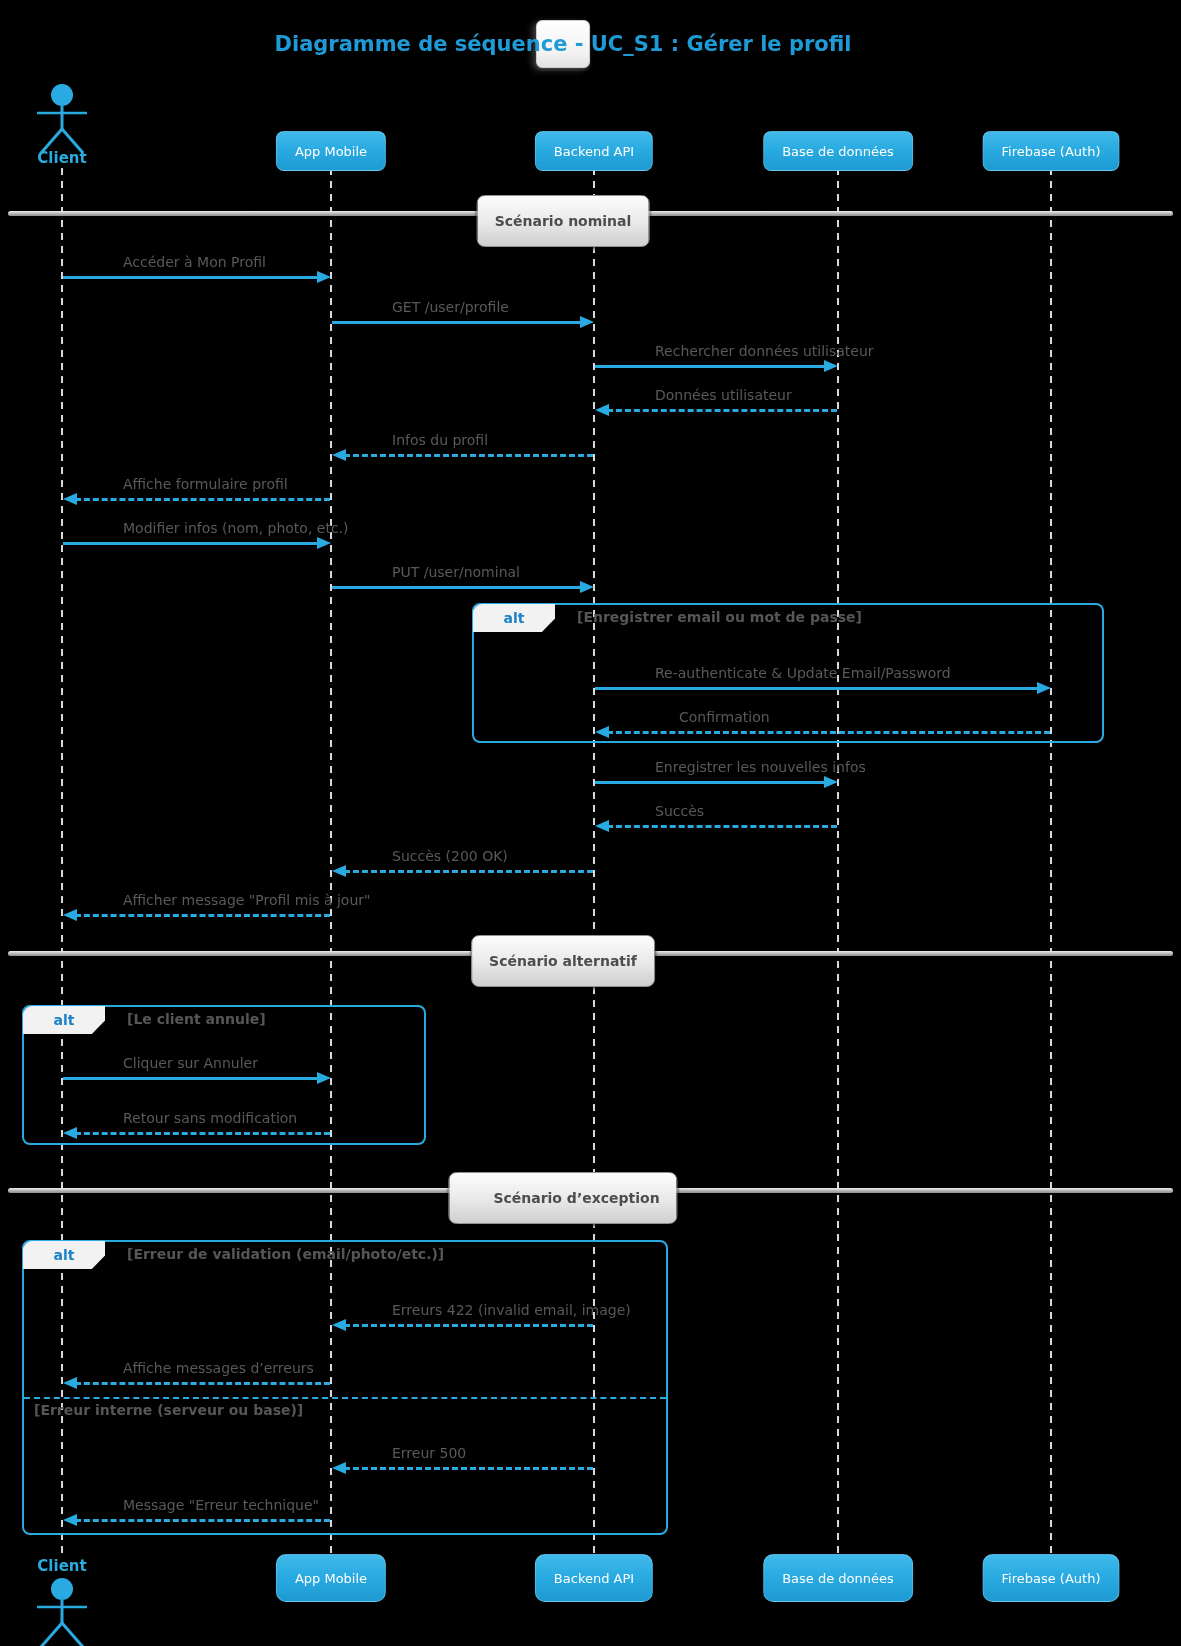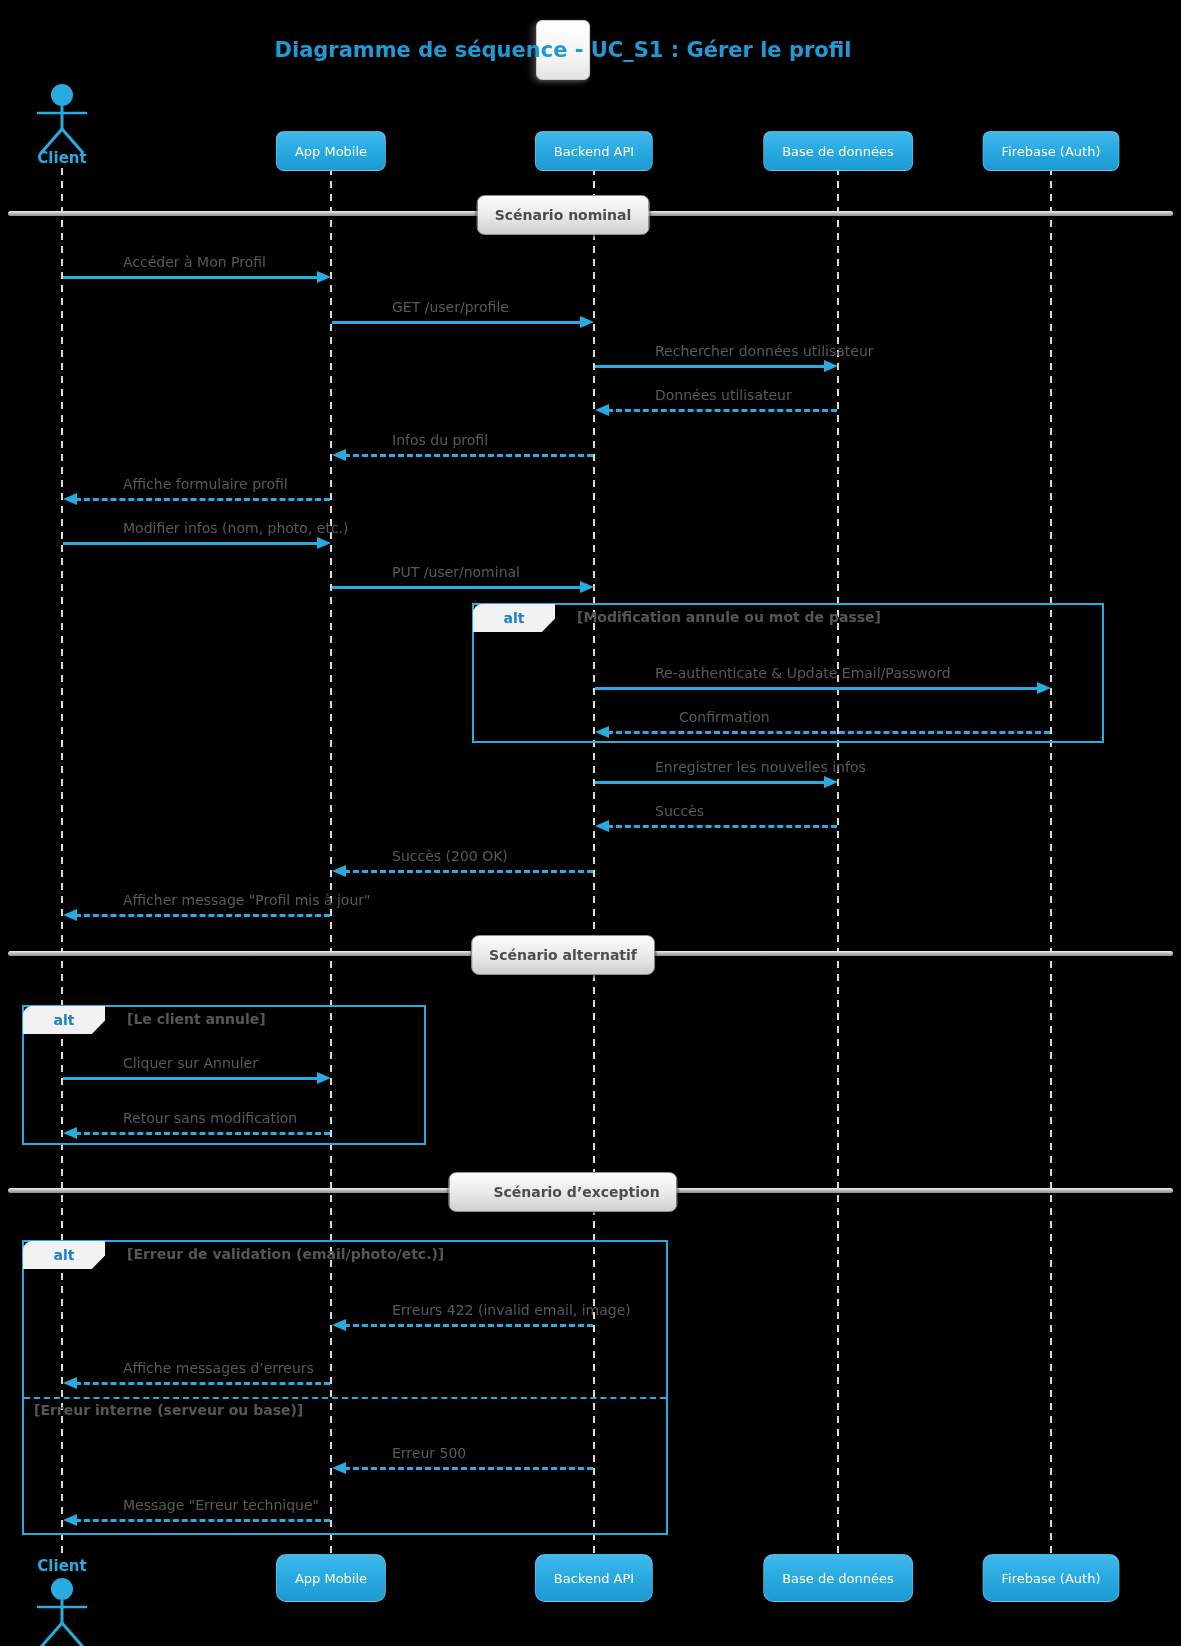--- a/index.html
+++ b/index.html
@@ -2,21 +2,21 @@
 <html><head>
 <meta charset="utf-8">
 <style>
   html, body { margin:0; padding:0; background:#000; }
   body { width:1181px; height:1646px; overflow:hidden;
          font-family:"DejaVu Sans","Liberation Sans",sans-serif; }
   #stage { position:relative; width:1181px; height:1646px; background:#000; overflow:hidden; }
   #stage * { position:absolute; box-sizing:border-box; }
 
   .title-box { left:563px; top:20px; transform:translateX(-50%);
-    height:60px; padding:0 26px; white-space:nowrap;
+    height:48px; padding:0 26px; white-space:nowrap;
     display:flex; align-items:center; justify-content:center;
     background:linear-gradient(180deg,#ffffff 0%,#f2f2f2 70%,#e2e2e2 100%);
     border:1px solid #cccccc; border-radius:6px;
     box-shadow:-4px 2px 6px rgba(120,120,120,0.45), 0 2px 3px rgba(80,80,80,0.5);
     font-size:21px; font-weight:bold; color:#1e9bd6; }
   .title-box span { position:static; }
 
   .lifeline { width:2px; top:168px; bottom:92px;
     background:repeating-linear-gradient(180deg,#d9d9d9 0 7px,transparent 7px 13px); }
 
@@ -27,28 +27,28 @@
     border:1px solid rgba(255,255,255,0.22); }
   .pbox.top { top:131px; height:40px; border-radius:8px; }
   .pbox.bottom { top:1554px; height:48px; border-radius:10px; }
 
   .actor-label { transform:translateX(-50%); color:#29abe2; font-weight:bold;
     font-size:15px; white-space:nowrap; }
 
   .divider-bar { left:8px; width:1165px; height:5px; border-radius:3px;
     background:linear-gradient(180deg,#efefef 0%,#bdbdbd 45%,#8d8d8d 100%);
     box-shadow:0 1px 1px rgba(0,0,0,0.6); }
-  .divider-label { transform:translateX(-50%); height:40px; padding:0 17px;
+  .divider-label { transform:translateX(-50%); height:52px; padding:0 17px;
     display:flex; align-items:center; white-space:nowrap;
     background:linear-gradient(180deg,#fdfdfd 0%,#e8e8e8 55%,#cfcfcf 100%);
     border:1px solid #909090; border-radius:8px;
     box-shadow:0 2px 3px rgba(0,0,0,0.65);
     font-size:14px; font-weight:bold; color:#4d4d4d; }
 
-  .frame { border:2px solid #29abe2; border-radius:0; background:transparent; }
+  .frame { border:2px solid #29abe2; border-radius:8px; background:transparent; }
   .frame-tab { left:-1px; top:-1px; width:82px; height:28px;
     background:#f2f2f2; border-radius:9px 0 0 0;
     clip-path:polygon(0 0,100% 0,100% 52%,84% 100%,0 100%);
     display:flex; align-items:center; justify-content:center;
     font-size:14px; font-weight:bold; color:#1c82c6; }
   .frame-cond { white-space:nowrap; font-size:14px; font-weight:bold; color:#565656; }
   .frame-sep { left:0; width:100%; height:0; border-top:2px dashed #29abe2; }
 
   .msg-label { white-space:nowrap; font-size:14px; color:#595959;margin-left:47px; }
   .msg-line-solid { height:0; border-top:3px solid #29abe2; }
@@ -76,21 +76,21 @@
       <div class="divider-label" style="left: 563px; top: 195px;">Scénario nominal</div>
       <div class="divider-bar" style="top: 951px;"></div>
       <div class="divider-label" style="left: 563px; top: 935px;">Scénario alternatif</div>
       <div class="divider-bar" style="top: 1188px;"></div>
       <div class="divider-label" style="left: 563px; top: 1172px; padding-left: 44px;">Scénario d’exception</div>
     </div>
   <div id="layer-frames" style="position:absolute; inset:0;">
       <div class="frame" style="left: 472px; top: 603px; width: 632px; height: 140px;">
         <div class="frame-tab">alt</div>
       </div>
-      <div class="frame-cond" style="left: 577px; top: 609px;">[Modification annule ou mot de passe]</div>
+      <div class="frame-cond" style="left: 577px; top: 609px;">[Enregistrer email ou mot de passe]</div>
       <div class="frame" style="left: 22px; top: 1005px; width: 404px; height: 140px;">
         <div class="frame-tab">alt</div>
       </div>
       <div class="frame-cond" style="left: 127px; top: 1011px;">[Le client annule]</div>
       <div class="frame" style="left: 22px; top: 1240px; width: 646px; height: 295px;">
         <div class="frame-tab">alt</div>
         <div class="frame-sep" style="top: 155px;"></div>
       </div>
       <div class="frame-cond" style="left: 127px; top: 1246px;">[Erreur de validation (email/photo/etc.)]</div>
       <div class="frame-cond" style="left: 34px; top: 1402px;">[Erreur interne (serveur ou base)]</div>

